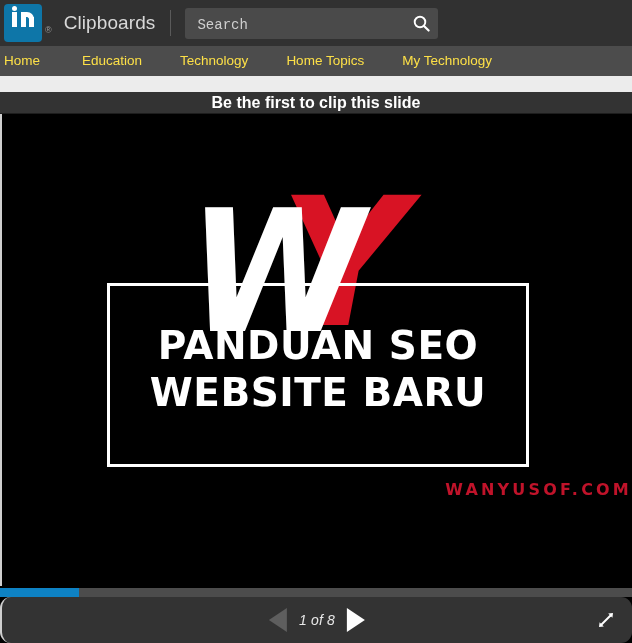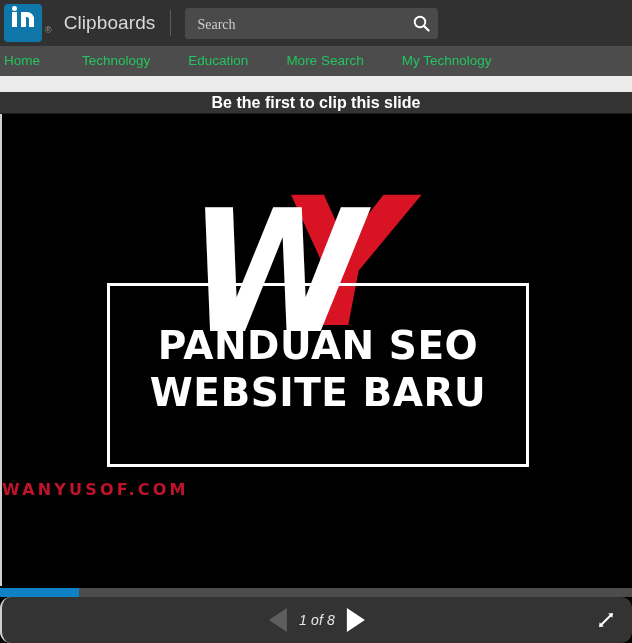--- a/index.html
+++ b/index.html
@@ -129,21 +129,21 @@
     align-items: center;
   }
   .search-input {
     width: 100%;
     height: 100%;
     border: none;
     outline: none;
     background: transparent;
     color: #e9e9e9;
     font-size: 14px;
-    font-family: Liberation Serif, serif;
+    font-family: Liberation Mono, monospace;
     padding: 4px 34px 0 12px;
     box-sizing: border-box;
   }
   .search-input::placeholder { color: #cfcfcf; opacity: 1; }
   .search-btn {
     position: absolute;
     right: 6px;
     top: 50%;
     transform: translateY(-50%);
     width: 22px;
@@ -162,21 +162,21 @@
     position: absolute;
     left: 0; top: 46px;
     width: 632px;
     height: 30px;
     background: #4c4c4c;
     display: flex;
     align-items: center;
     box-sizing: border-box;
   }
   .nav-item {
-    color: #22c55e;
+    color: #fde047;
     font-size: 13.5px;
     text-decoration: none;
     white-space: nowrap;
     cursor: pointer;
     line-height: 30px;
     display: block;
   }
   .nav-item:nth-child(1) { margin-left: 4px; }
   .nav-item:nth-child(2) { margin-left: 42px; }
   .nav-item:nth-child(3) { margin-left: 38px; }
@@ -289,21 +289,21 @@
     line-height: 47px;
     letter-spacing: 0.5px;
   }
   .slide-heading .ln { display: block; }
 
   .slide-url {
     position: absolute;
     left: 0;
     top: 366px;
     width: 630px;
-    text-align: left;
+    text-align: right;
     color: #c0132a;
     font-family: "DejaVu Sans", sans-serif;
     font-weight: bold;
     font-size: 16px;
     letter-spacing: 3.2px;
   }
 
   
   .progress-track {
     position: absolute;
@@ -417,23 +417,23 @@
         <svg width="17" height="17" viewBox="0 0 17 17">
           <circle cx="7" cy="7" r="5.3" fill="none" stroke="#ffffff" stroke-width="1.9"></circle>
           <line x1="11" y1="11" x2="15.6" y2="15.6" stroke="#ffffff" stroke-width="2.1" stroke-linecap="round"></line>
         </svg>
       </button>
     </div>
   </div>
 
   <div class="navbar">
     <a class="nav-item">Home</a>
+    <a class="nav-item">Education</a>
     <a class="nav-item">Technology</a>
-    <a class="nav-item">Education</a>
-    <a class="nav-item">More Search</a>
+    <a class="nav-item">Home Topics</a>
     <a class="nav-item">My Technology</a>
   </div>
 
   <div class="gap-strip"></div>
 
   <div class="clip-banner">Be the first to clip this slide</div>
 
   <div class="stage">
     <div class="slide-canvas">
 

